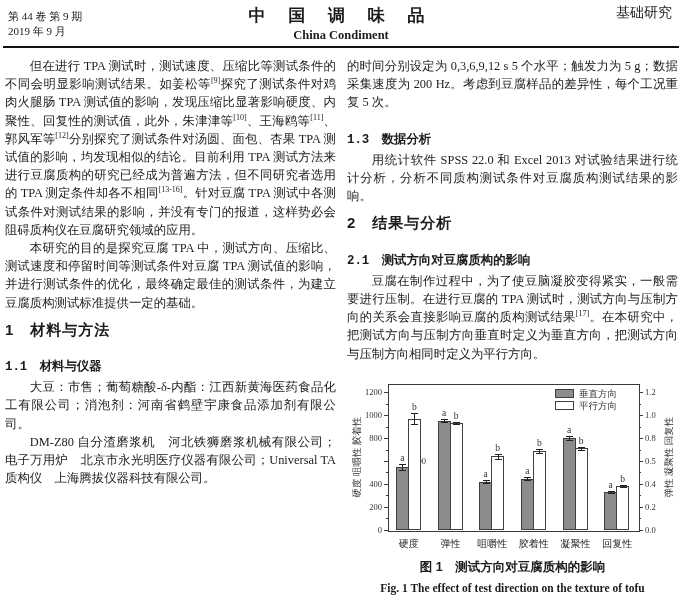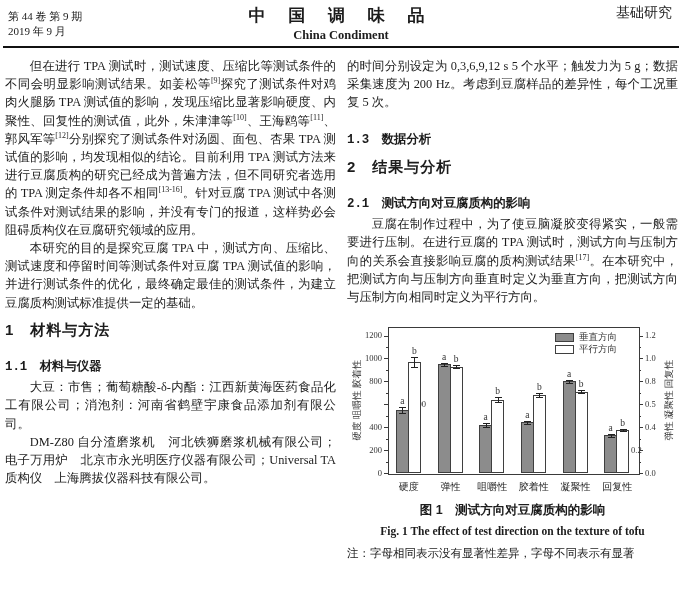--- a/index.html
+++ b/index.html
@@ -70,20 +70,21 @@
       <div class="h1">1　材料与方法</div>
       <div class="h2">1.1　材料与仪器</div>
       <p class="para">大豆：市售；葡萄糖酸-δ-内酯：江西新黄海医药食品化工有限公司；消泡剂：河南省鹤壁宇康食品添加剂有限公司。</p>
       <p class="para">DM-Z80 自分渣磨浆机　河北铁狮磨浆机械有限公司；电子万用炉　北京市永光明医疗仪器有限公司；Universal TA 质构仪　上海腾拔仪器科技有限公司。</p>
     </div>
 
   <div class="col col-right" id="col-right">
 
   <p class="para noindent">的时间分别设定为 0,3,6,9,12 s 5 个水平；触发力为 5 g；数据采集速度为 200 Hz。考虑到豆腐样品的差异性，每个工况重复 5 次。</p>
       <div class="h2">1.3　数据分析</div>
+      <p class="para">用统计软件 SPSS 22.0 和 Excel 2013 对试验结果进行统计分析，分析不同质构测试条件对豆腐质构测试结果的影响。</p>
       <div class="h1">2　结果与分析</div>
       <div class="h2">2.1　测试方向对豆腐质构的影响</div>
       <p class="para">豆腐在制作过程中，为了使豆脑凝胶变得紧实，一般需要进行压制。在进行豆腐的 TPA 测试时，测试方向与压制方向的关系会直接影响豆腐的质构测试结果<sup>[17]</sup>。在本研究中，把测试方向与压制方向垂直时定义为垂直方向，把测试方向与压制方向相同时定义为平行方向。</p>
       <div class="figure">
         <div class="chart">
           <div class="plotbox" style="left: 41px; top: 8px; width: 250px; height: 146px;"></div>
           <div class="tick" style="width: 4px; top: 154px; left: 37px;"></div>
           <div class="tick" style="width: 2px; top: 142.5px; left: 39px;"></div>
           <div class="ticklab" style="top: 149px; left: 15px; width: 20px; text-align: right;">0</div>
           <div class="tick" style="width: 4px; top: 131px; left: 37px;"></div>
@@ -102,21 +103,21 @@
           <div class="tick" style="width: 2px; top: 27.7px; left: 39px;"></div>
           <div class="ticklab" style="top: 34.2201px; left: 15px; width: 20px; text-align: right;">1000</div>
           <div class="tick" style="width: 4px; top: 16.3px; left: 37px;"></div>
           <div class="ticklab" style="top: 11.2642px; left: 15px; width: 20px; text-align: right;">1200</div>
           <div class="axlab" style="width: 146px; left: -63px; top: 75px;">硬度 咀嚼性 胶着性</div>
           <div class="tick" style="width: 4px; top: 154px; left: 292px;"></div>
           <div class="tick" style="width: 2px; top: 142.5px; left: 292px;"></div>
           <div class="ticklab" style="top: 149px; left: 298px; width: 24px;">0.0</div>
           <div class="tick" style="width: 4px; top: 131px; left: 292px;"></div>
           <div class="tick" style="width: 2px; top: 119.6px; left: 292px;"></div>
-          <div class="ticklab" style="top: 126.044px; left: 284px; width: 24px;">0.2</div>
+          <div class="ticklab" style="top: 126.044px; left: 298px; width: 24px;">0.2</div>
           <div class="tick" style="width: 4px; top: 108.1px; left: 292px;"></div>
           <div class="tick" style="width: 2px; top: 96.6px; left: 292px;"></div>
           <div class="ticklab" style="top: 103.088px; left: 298px; width: 24px;">0.4</div>
           <div class="tick" style="width: 4px; top: 85.1px; left: 292px;"></div>
           <div class="tick" style="width: 2px; top: 73.7px; left: 292px;"></div>
           <div class="ticklab" style="top: 80.1321px; left: 298px; width: 24px;">0.5</div>
           <div class="tick" style="width: 4px; top: 62.2px; left: 292px;"></div>
           <div class="tick" style="width: 2px; top: 50.7px; left: 292px;"></div>
           <div class="ticklab" style="top: 57.1761px; left: 298px; width: 24px;">0.8</div>
           <div class="tick" style="width: 4px; top: 39.2px; left: 292px;"></div>

